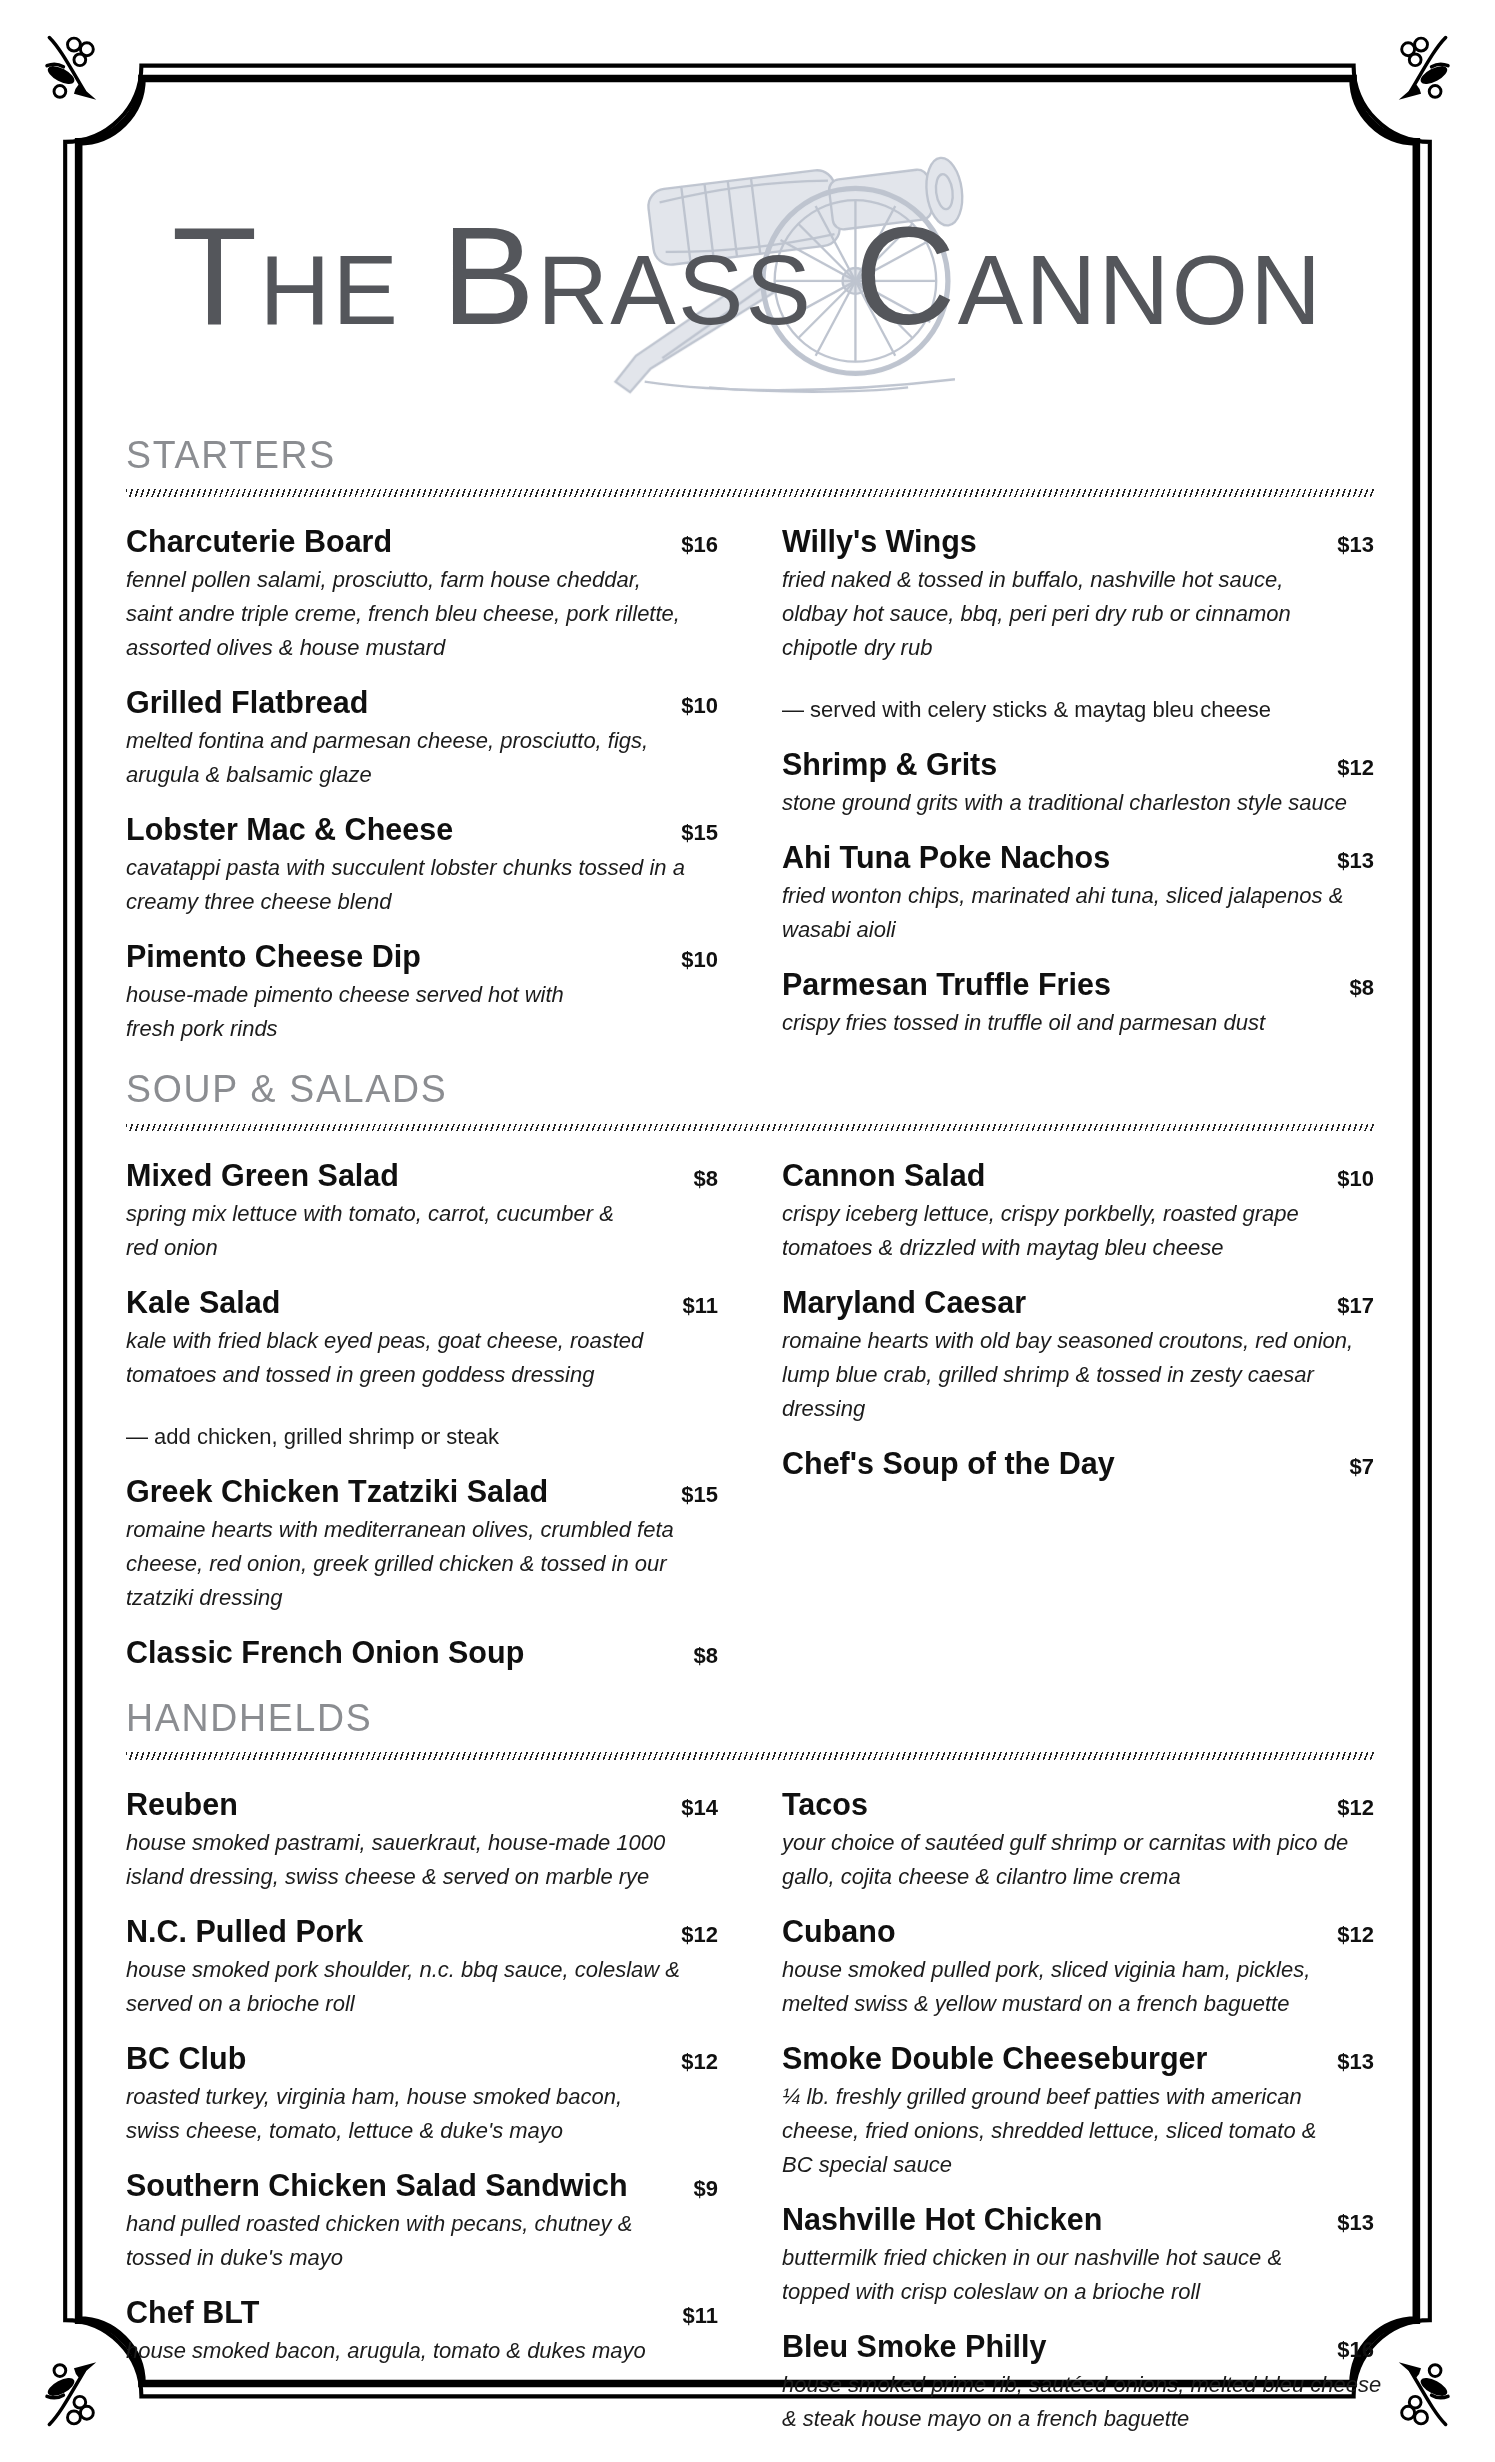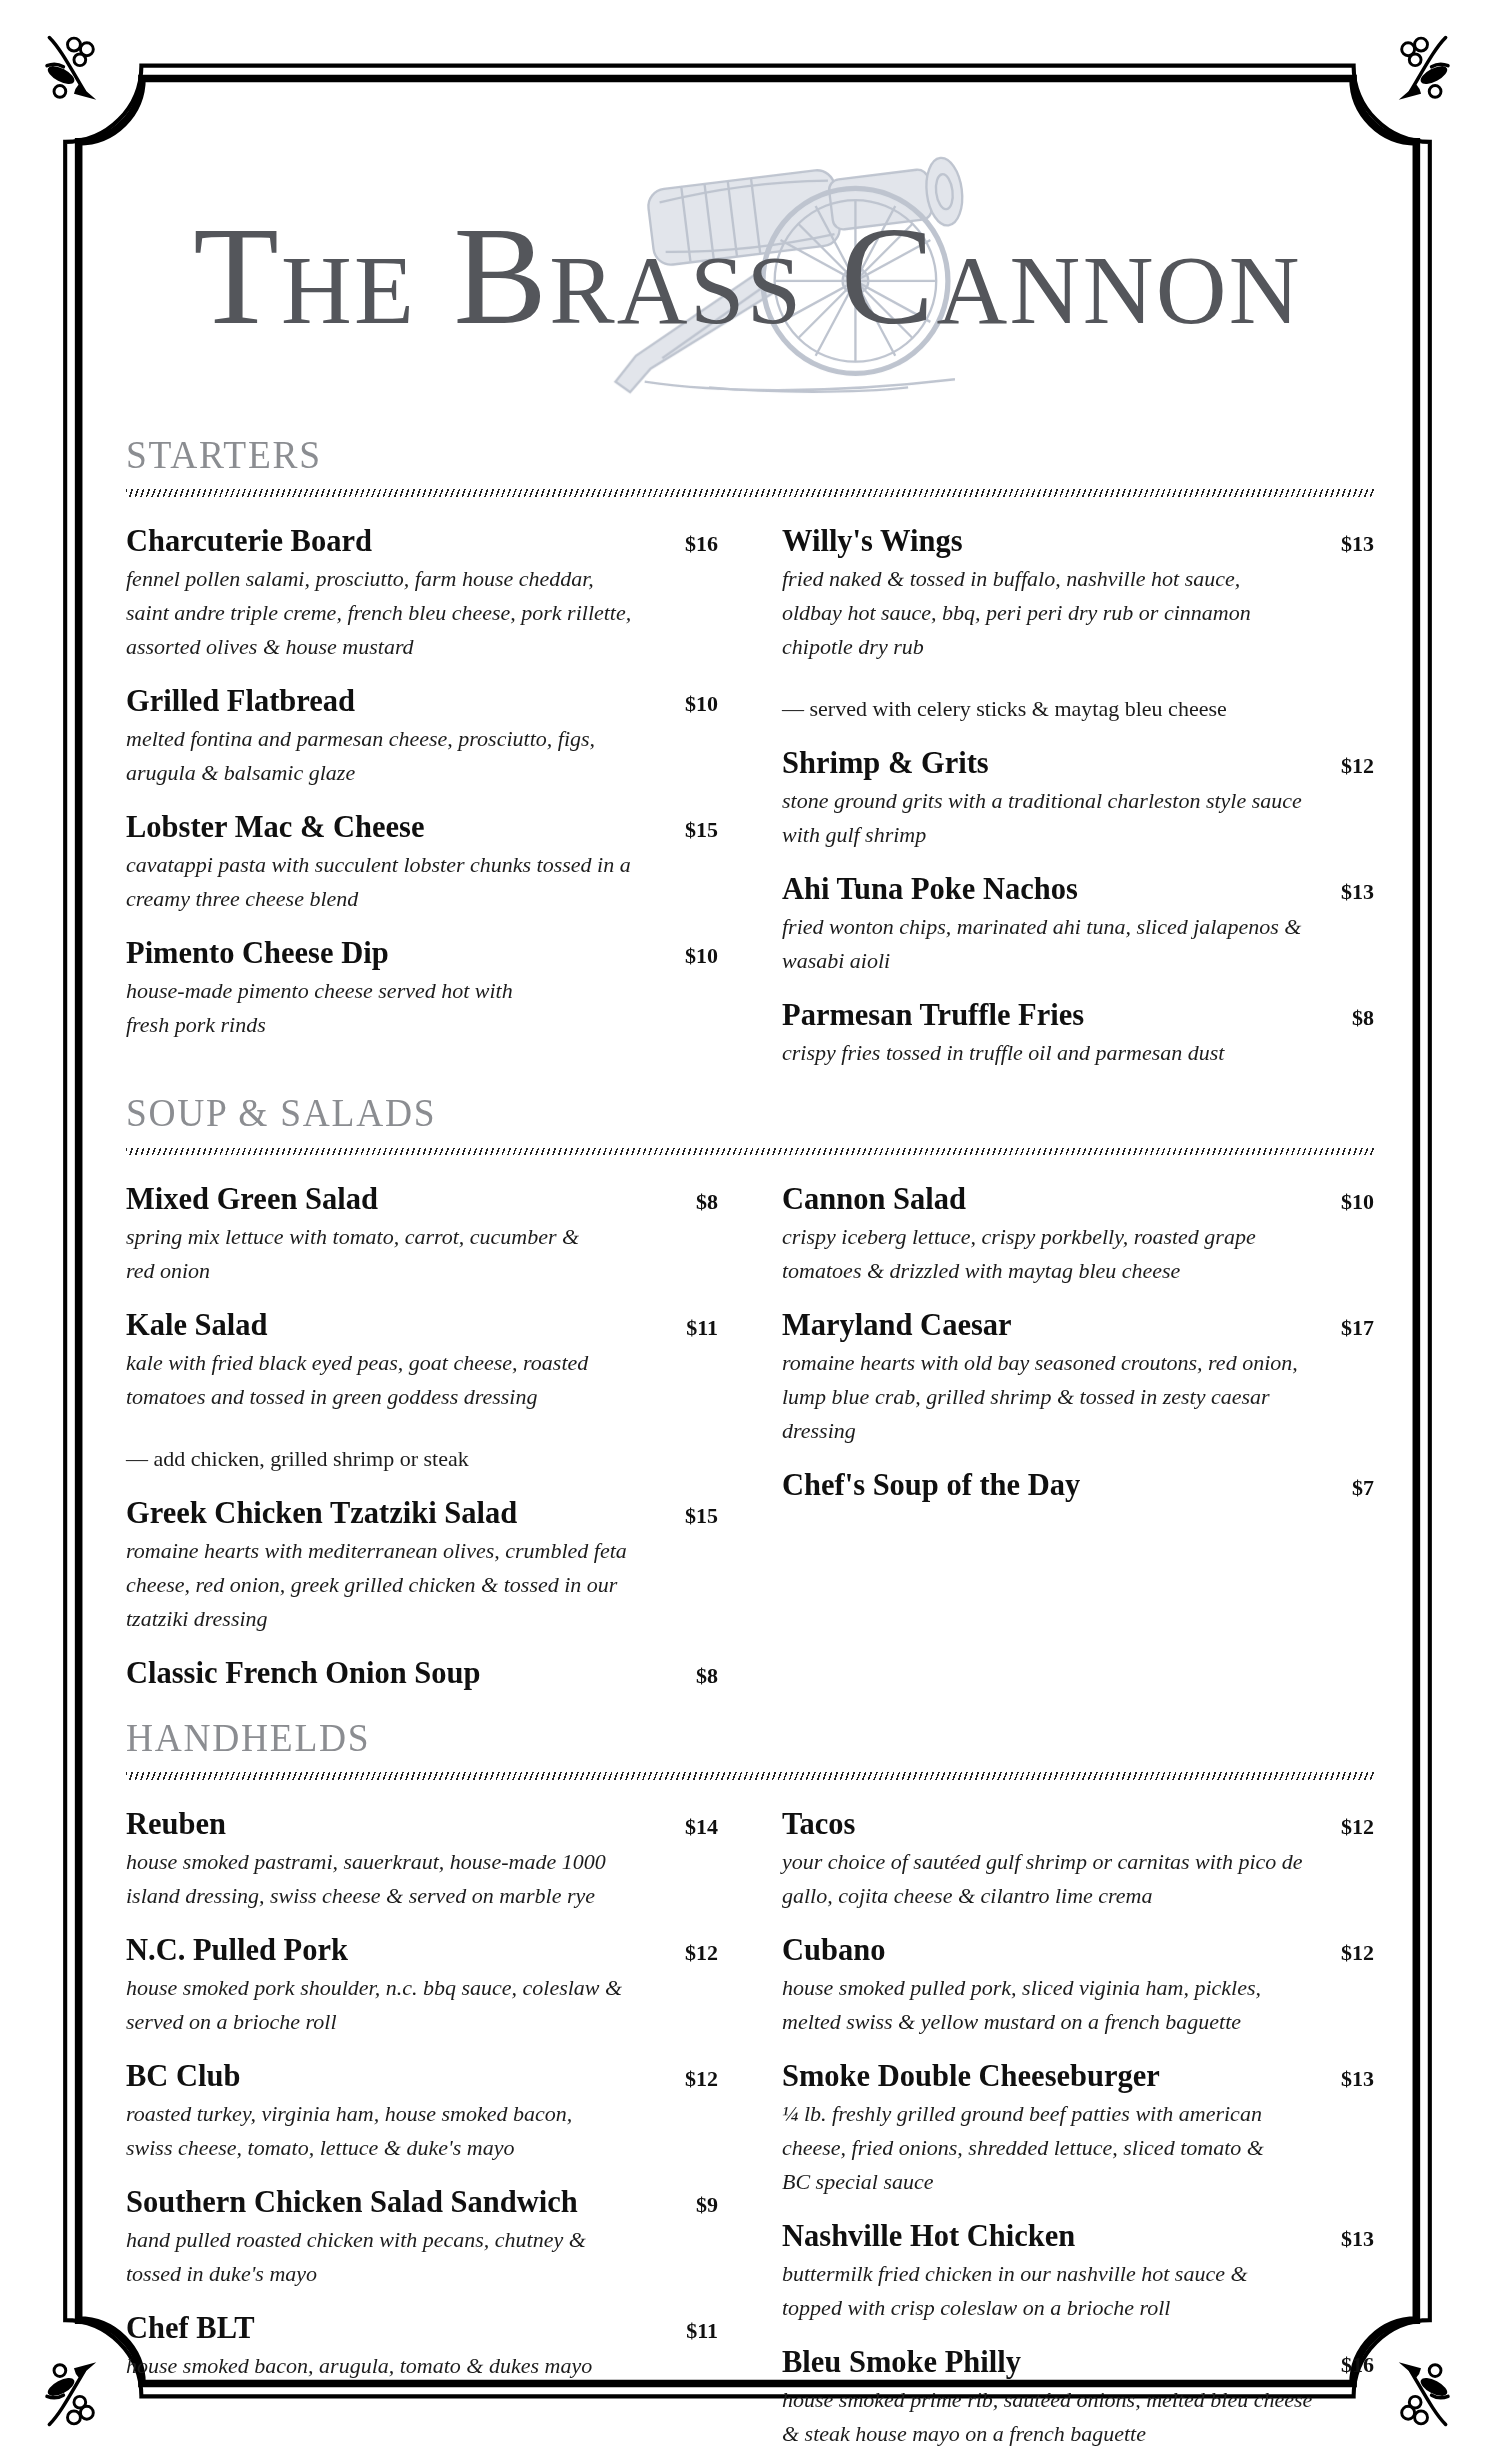--- a/index.html
+++ b/index.html
@@ -8,21 +8,21 @@
     --title_color:#54565b;
     --text_color:#141414;
     --hatch_color:#232323;
     --sketch_color:#b3bac7;
   }
   html,body{margin:0;padding:0;background:#ffffff;}
   .page{
     position:relative;
     width:1495px;height:2462px;
     background:#ffffff;
-    font-family:Liberation Serif, serif;
+    font-family:Liberation Sans, sans-serif;
     overflow:hidden;
   }
   .frame-svg{position:absolute;left:0;top:0;width:1495px;height:2462px;}
   .frame-outer{fill:none;stroke:var(--frame_color);stroke-width:7px;}
   .frame-inner{fill:none;stroke:var(--frame_color);stroke-width:13px;}
   .sprig-stroke{fill:none;stroke:var(--frame_color);stroke-width:6px;stroke-linecap:round;}
   .sprig-fill{fill:var(--frame_color);stroke:none;}
   .sprig-berry{fill:#ffffff;stroke:var(--frame_color);stroke-width:5px;}
 
   .cannon-svg{position:absolute;left:580px;top:117px;width:463px;height:281px;}
@@ -196,21 +196,20 @@
                 <div class="note-line">— served with celery sticks &amp; maytag bleu cheese</div>
               </div>
     </div>
             <div class="item">
       <div class="item-head">
         <span class="item-name">Shrimp &amp; Grits</span>
         <span class="item-price">$12</span>
       </div>
       <div class="item-desc">
                 <div class="desc-line">stone ground grits with a traditional charleston style sauce</div>
-                <div class="desc-line">with gulf shrimp</div>
               </div>
     </div>
             <div class="item">
       <div class="item-head">
         <span class="item-name">Ahi Tuna Poke Nachos</span>
         <span class="item-price">$13</span>
       </div>
       <div class="item-desc">
                 <div class="desc-line">fried wonton chips, marinated ahi tuna, sliced jalapenos &amp;</div>
                 <div class="desc-line">wasabi aioli</div>

